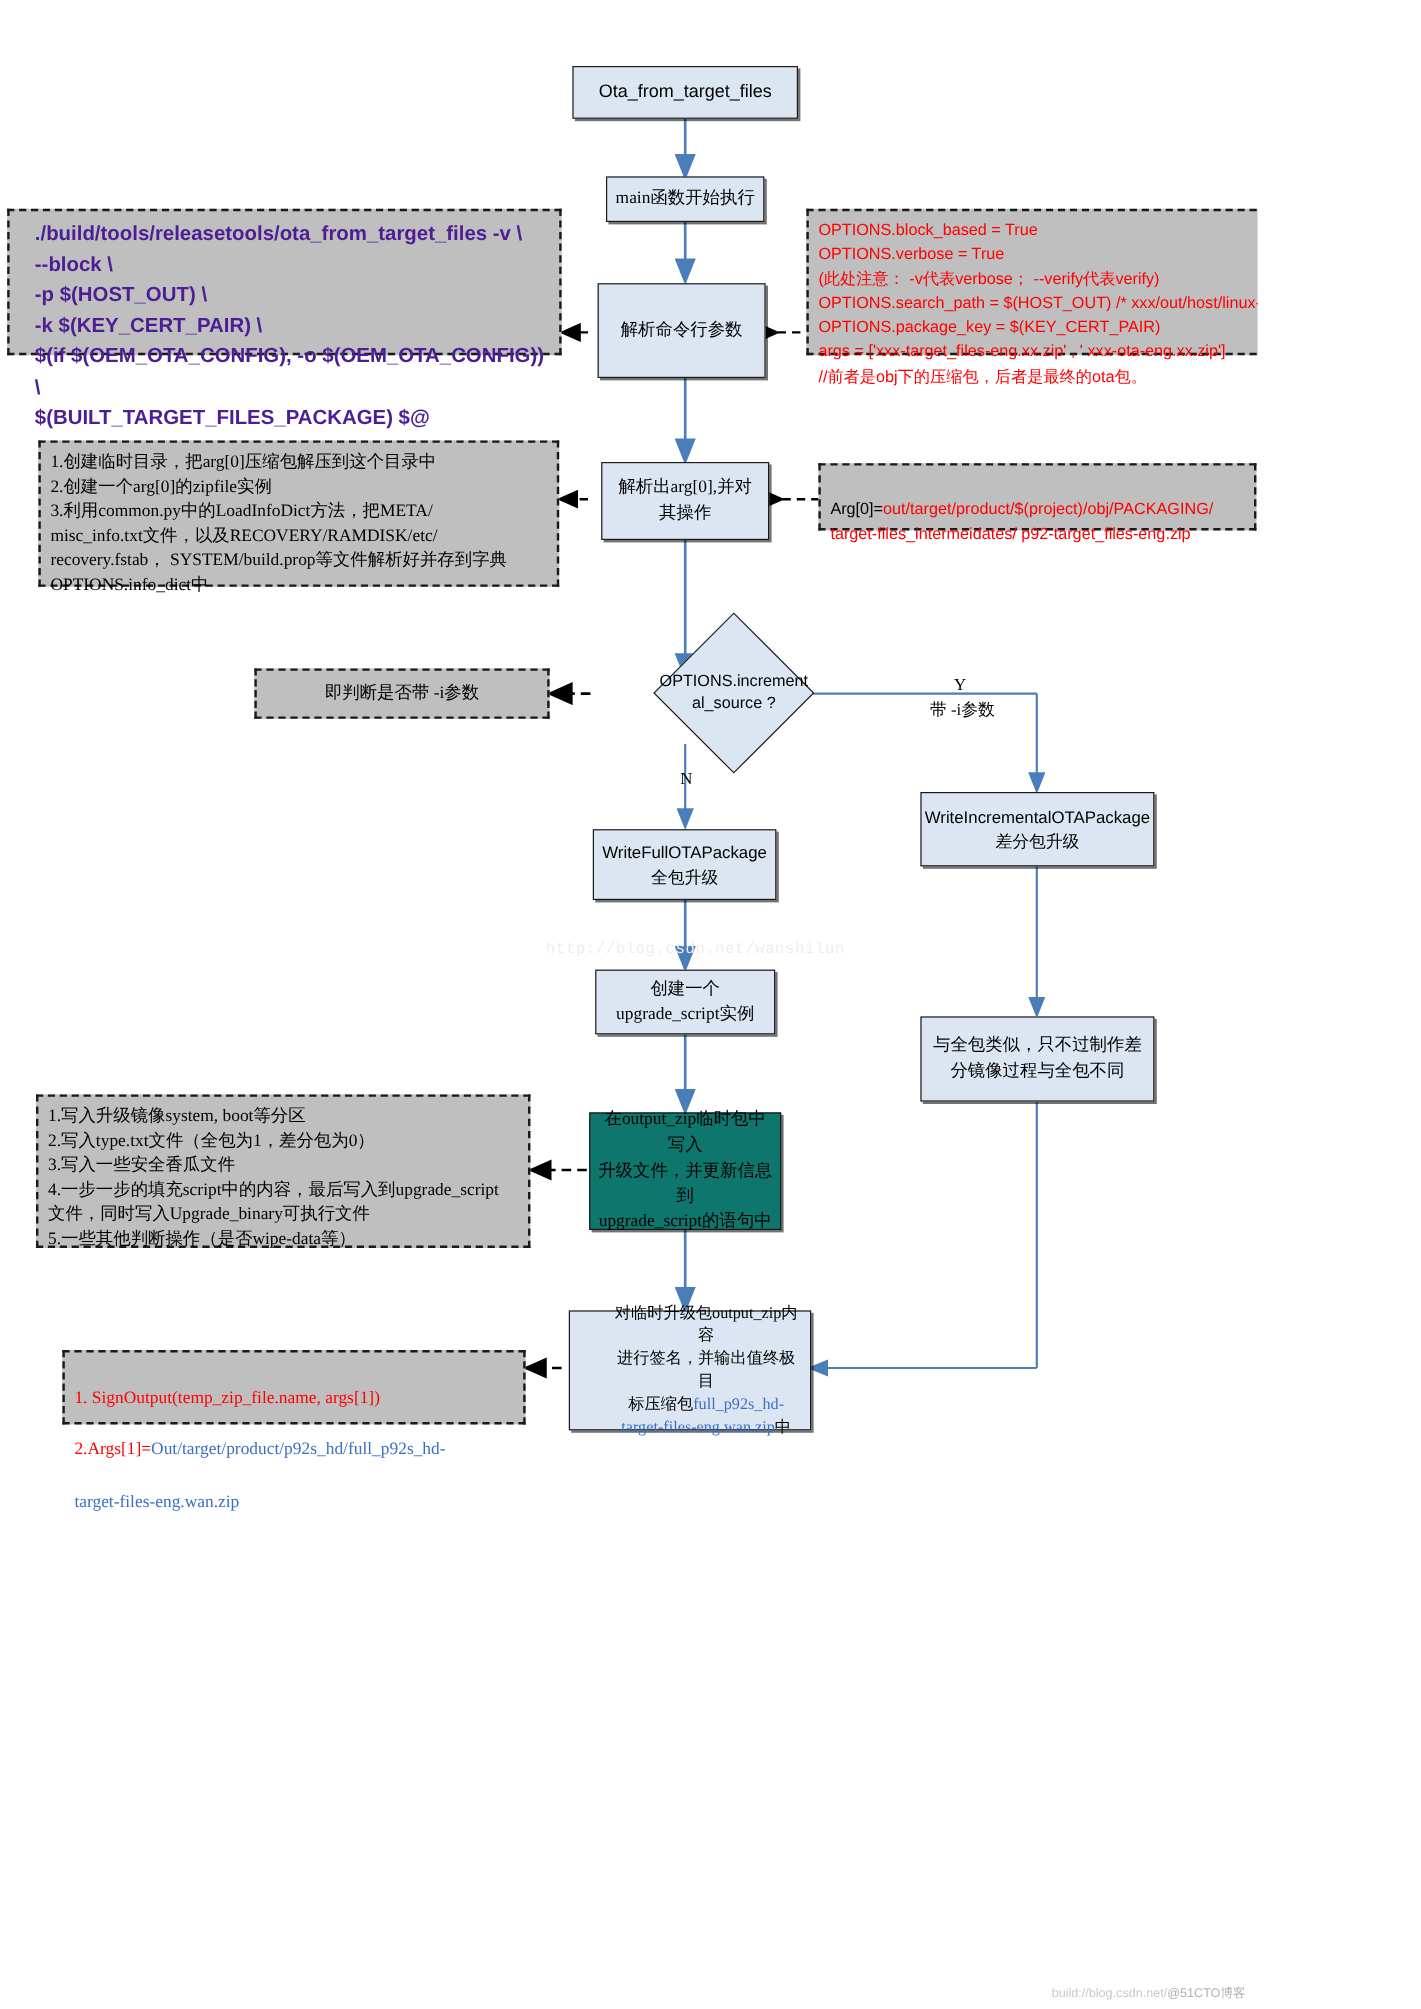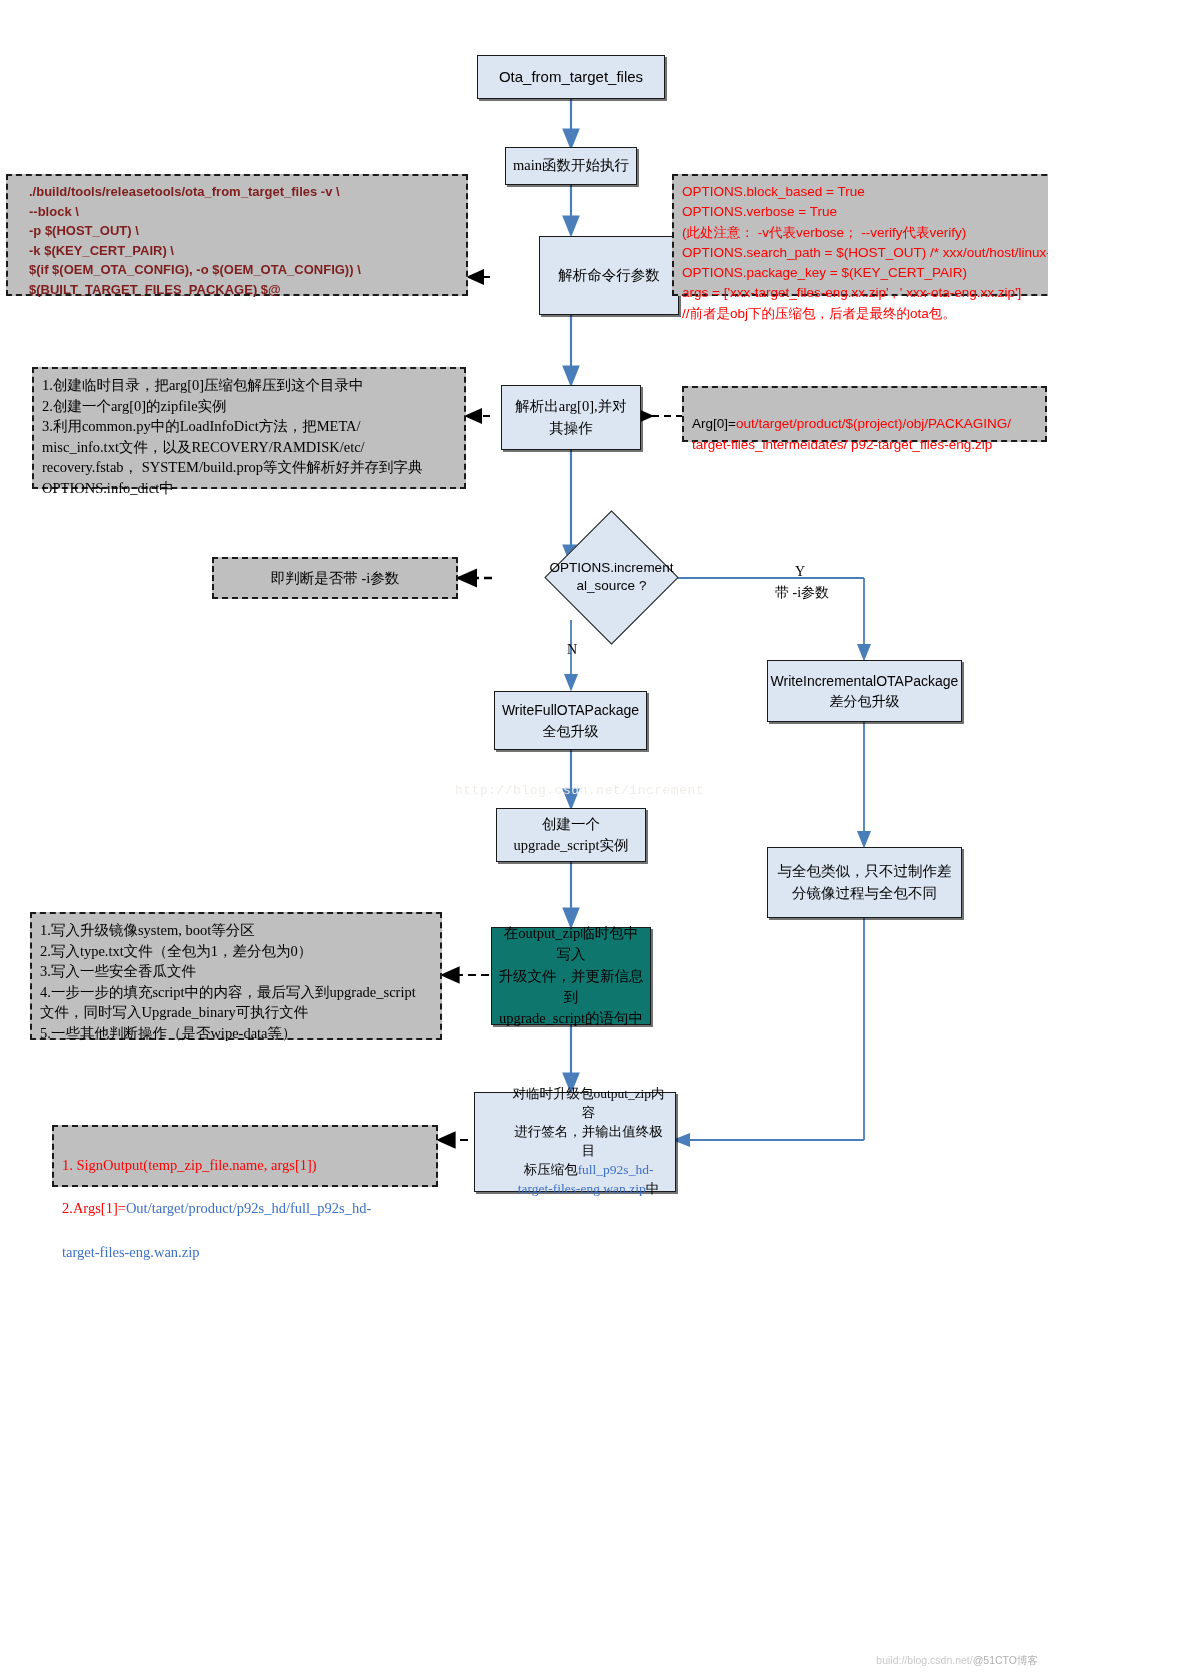--- a/index.html
+++ b/index.html
@@ -97,24 +97,24 @@
     white-space: pre-line;
     font-family: "Liberation Serif", "DejaVu Serif", serif;
   }
   .anno.center {
     display: flex;
     align-items: center;
     justify-content: center;
     text-align: center;
   }
   .anno.orange-text {
-    color: #7f1d1d;
+    color: #4c1d95;
     font-weight: bold;
     font-family: "Liberation Sans", "DejaVu Sans", sans-serif;
-    font-size: 13px;
+    font-size: 17px;
     line-height: 1.5;
     padding-left: 21px;
   }
   .anno.red-text {
     color: #ff0000;
     font-family: "Liberation Sans", "DejaVu Sans", sans-serif;
     font-size: 13.5px;
     line-height: 1.5;
   }
   .anno.serif-red {
@@ -204,21 +204,21 @@
     <line x1="864" y1="918" x2="864" y2="1140" stroke="#4a7ebb" stroke-width="1.8"></line>
     <line x1="864" y1="1140" x2="676" y2="1140" stroke="#4a7ebb" stroke-width="1.8" marker-end="url(#arrowblue)"></line>
 
     <line x1="468" y1="1140" x2="438" y2="1140" stroke="#000" stroke-width="2.2" stroke-dasharray="8,5" marker-end="url(#arrowblack)"></line>
   </svg>
 
   <div class="node latin" style="left:477px; top:55px; width:188px; height:44px; font-size:15px;">Ota_from_target_files</div>
 
   <div class="node" style="left:505px; top:147px; width:132px; height:38px;">main函数开始执行</div>
 
-  <div class="node" style="left:498px; top:236px; width:140px; height:79px;margin-left:41px;">解析命令行参数</div>
+  <div class="node" style="left:498px; top:236px; width:140px; height:79px;">解析命令行参数</div>
 
   <div class="node" style="left:501px; top:385px; width:140px; height:65px;">解析出arg[0],并对
 其操作</div>
 
   <div class="diamond-wrap" style="left:505px; top:534px; width:133px; height:86px;margin-left:40px;">
     <div class="diamond-shape" style="width:95px; height:95px; left:19px; top:-4px;"></div>
     <div class="diamond-label">OPTIONS.increment
 al_source ?</div>
   </div>
 
@@ -288,19 +288,19 @@
     <div><span>2.Args[1]=</span><span style="color:#3b6fc4;">Out/target/product/p92s_hd/full_p92s_hd-</span></div>
     <div><span style="color:#3b6fc4;">target-files-eng.wan.zip</span></div>
   </div>
 
   <div class="edge-label" style="left:788px; top:562px; width:24px;">Y</div>
 
   <div class="edge-label" style="left:762px; top:583px; width:80px;">带 -i参数</div>
 
   <div class="edge-label" style="left:562px; top:640px; width:20px;">N</div>
 
-  <div class="watermark" style="left:455px; top:783px;">http://blog.csdn.net/increment</div>
+  <div class="watermark" style="left:455px; top:783px;">http://blog.csdn.net/wanshilun</div>
 
   <div class="watermark-br" style="right:10px; bottom:6px;">
     <span>build://blog.csdn.net/</span><span class="tag">@51CTO博客</span>
   </div>
 
 </div>
 
 </body></html>

